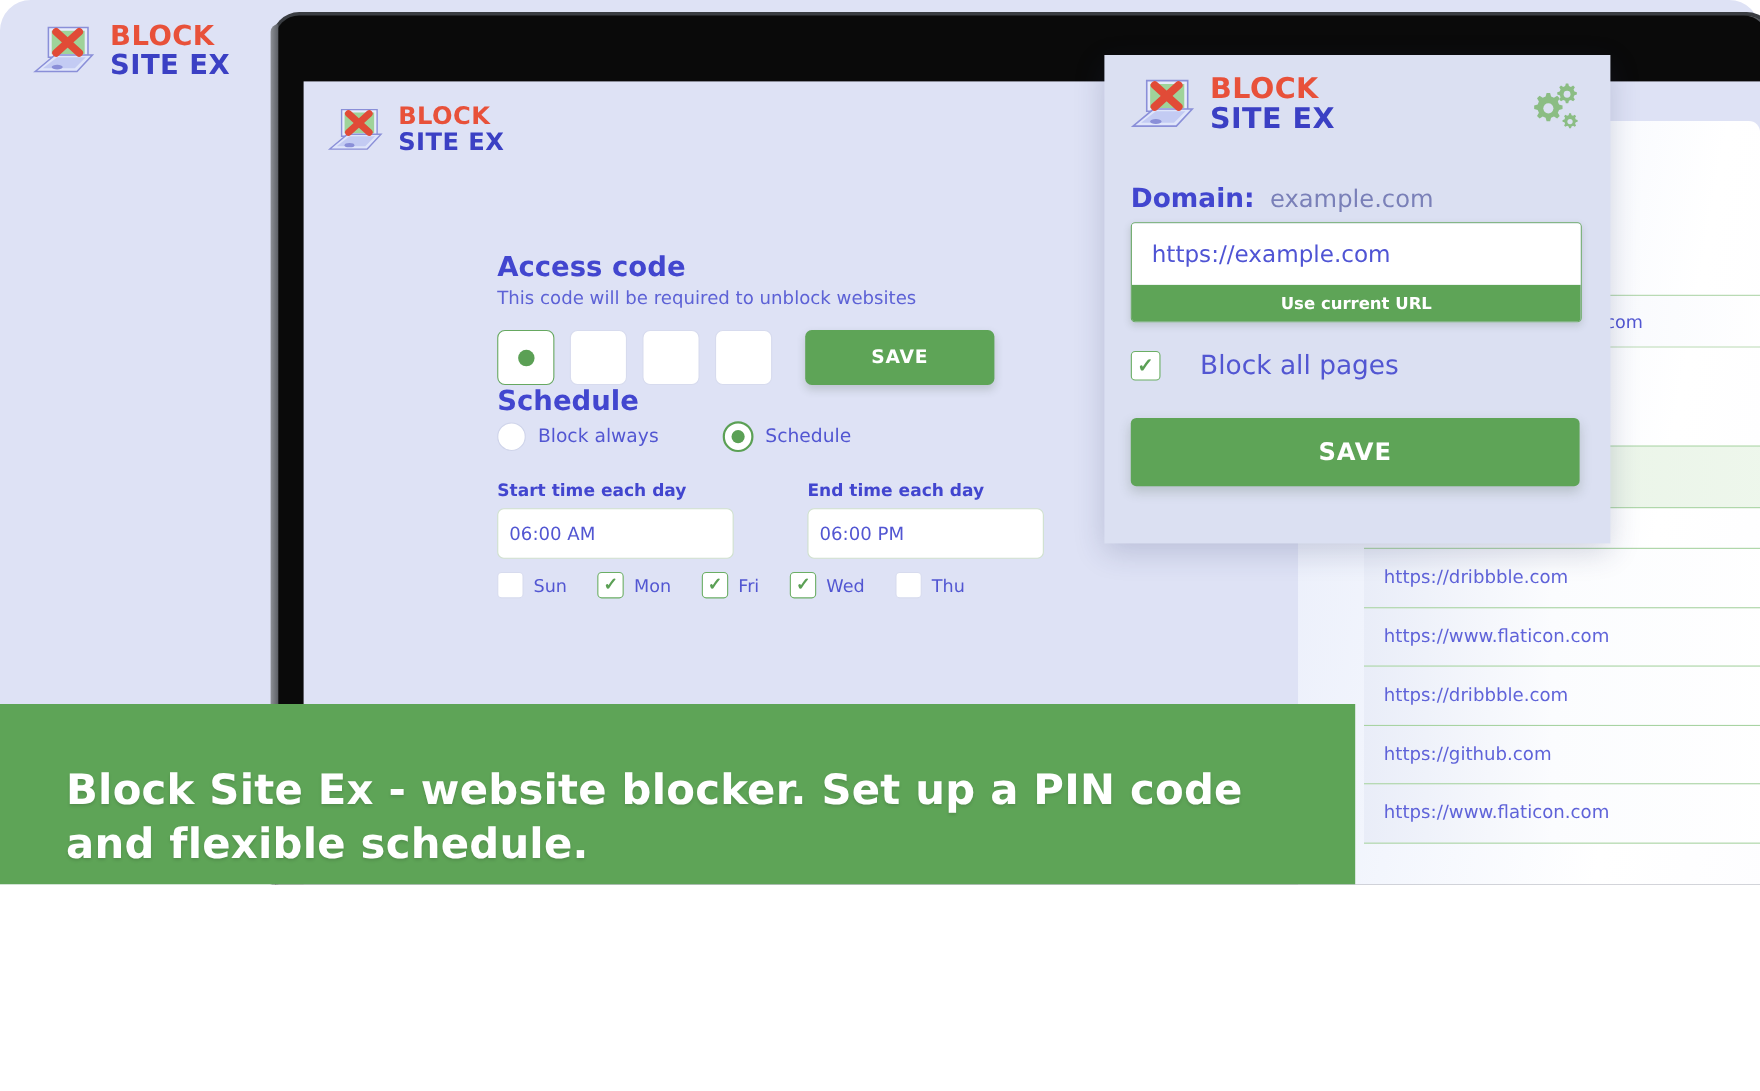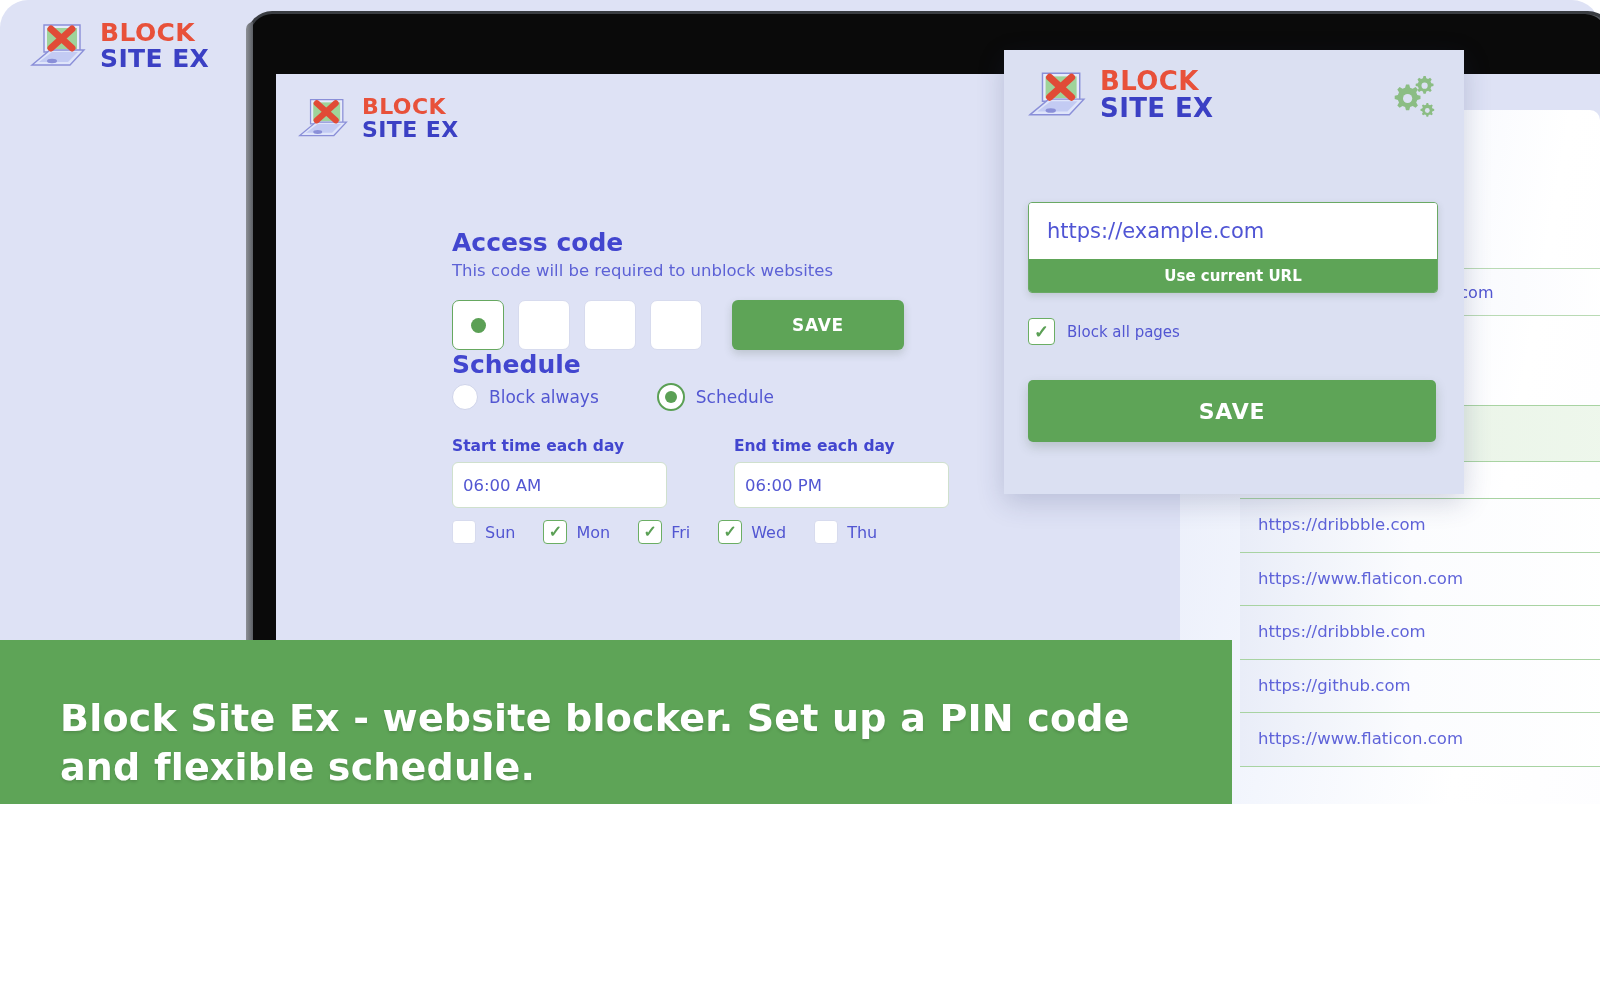--- a/index.html
+++ b/index.html
@@ -237,21 +237,21 @@
   .blockall-row {
     position: absolute; left: 24px; top: 268px;
     display: flex; align-items: center; gap: 12px; cursor: pointer;
   }
   .blockall-chk {
     width: 25px; height: 25px; border-radius: 4px; background: #fff;
     border: 1.5px solid #6bae64; display:flex; align-items:center; justify-content:center;
   }
   .blockall-chk .mark { color: #5ba055; font-size: 18px; font-weight: bold; line-height: 1; }
   .blockall-label {
-    color: #5256d2; font-size: 15px; font-family: "DejaVu Sans", sans-serif;
+    color: #5256d2; font-size: 24px; font-family: "DejaVu Sans", sans-serif; margin-left: 24px;
   }
   .popup-save {
     position: absolute; left: 24px; top: 330px; width: 408px; height: 62px;
     border: none; border-radius: 5px; background: #5ea457;
     color: #fff; font-weight: bold; font-size: 22px; letter-spacing: .8px;
     font-family: "DejaVu Sans", sans-serif;
     box-shadow: 0 5px 11px rgba(60,80,60,.22); cursor: pointer;
   }
 
   
@@ -444,20 +444,24 @@
           <path d="M24 10.5 l3.2 0 0.9 3.2 2.6 1.1 2.9-1.7 2.3 2.3 -1.7 2.9 1.1 2.6 3.2 0.9 0 3.2 -3.2 0.9 -1.1 2.6 1.7 2.9 -2.3 2.3 -2.9-1.7 -2.6 1.1 -0.9 3.2 -3.2 0 -0.9-3.2 -2.6-1.1 -2.9 1.7 -2.3-2.3 1.7-2.9 -1.1-2.6 -3.2-0.9 0-3.2 3.2-0.9 1.1-2.6 -1.7-2.9 2.3-2.3 2.9 1.7 2.6-1.1 z"></path>
           <circle cx="25.6" cy="24.5" r="4.6" fill="#dbe0f2"></circle>
           <path d="M41.5 2 l2.2 0 0.6 2.2 1.8 0.8 2-1.2 1.6 1.6 -1.2 2 0.8 1.8 2.2 0.6 0 2.2 -2.2 0.6 -0.8 1.8 1.2 2 -1.6 1.6 -2-1.2 -1.8 0.8 -0.6 2.2 -2.2 0 -0.6-2.2 -1.8-0.8 -2 1.2 -1.6-1.6 1.2-2 -0.8-1.8 -2.2-0.6 0-2.2 2.2-0.6 0.8-1.8 -1.2-2 1.6-1.6 2 1.2 1.8-0.8 z"></path>
           <circle cx="42.6" cy="11.7" r="3.1" fill="#dbe0f2"></circle>
           <path d="M44.5 29 l1.7 0 0.45 1.7 1.4 0.6 1.55-0.9 1.2 1.2 -0.9 1.55 0.6 1.4 1.7 0.45 0 1.7 -1.7 0.45 -0.6 1.4 0.9 1.55 -1.2 1.2 -1.55-0.9 -1.4 0.6 -0.45 1.7 -1.7 0 -0.45-1.7 -1.4-0.6 -1.55 0.9 -1.2-1.2 0.9-1.55 -0.6-1.4 -1.7-0.45 0-1.7 1.7-0.45 0.6-1.4 -0.9-1.55 1.2-1.2 1.55 0.9 1.4-0.6 z"></path>
           <circle cx="45.3" cy="36.5" r="2.4" fill="#dbe0f2"></circle>
         </g>
       </svg>
     </span>
 
+    <div class="domain-line">
+      <span class="domain-key">Domain:</span>
+      <span class="domain-val">example.com</span>
+    </div>
 
     <div class="url-input-wrap">
       <input class="url-input" value="https://example.com" style="">
       <button class="use-url-btn">Use current URL</button>
     </div>
 
     <div class="blockall-row">
       <span class="blockall-chk">
           <span class="mark">✓</span>
         </span>

